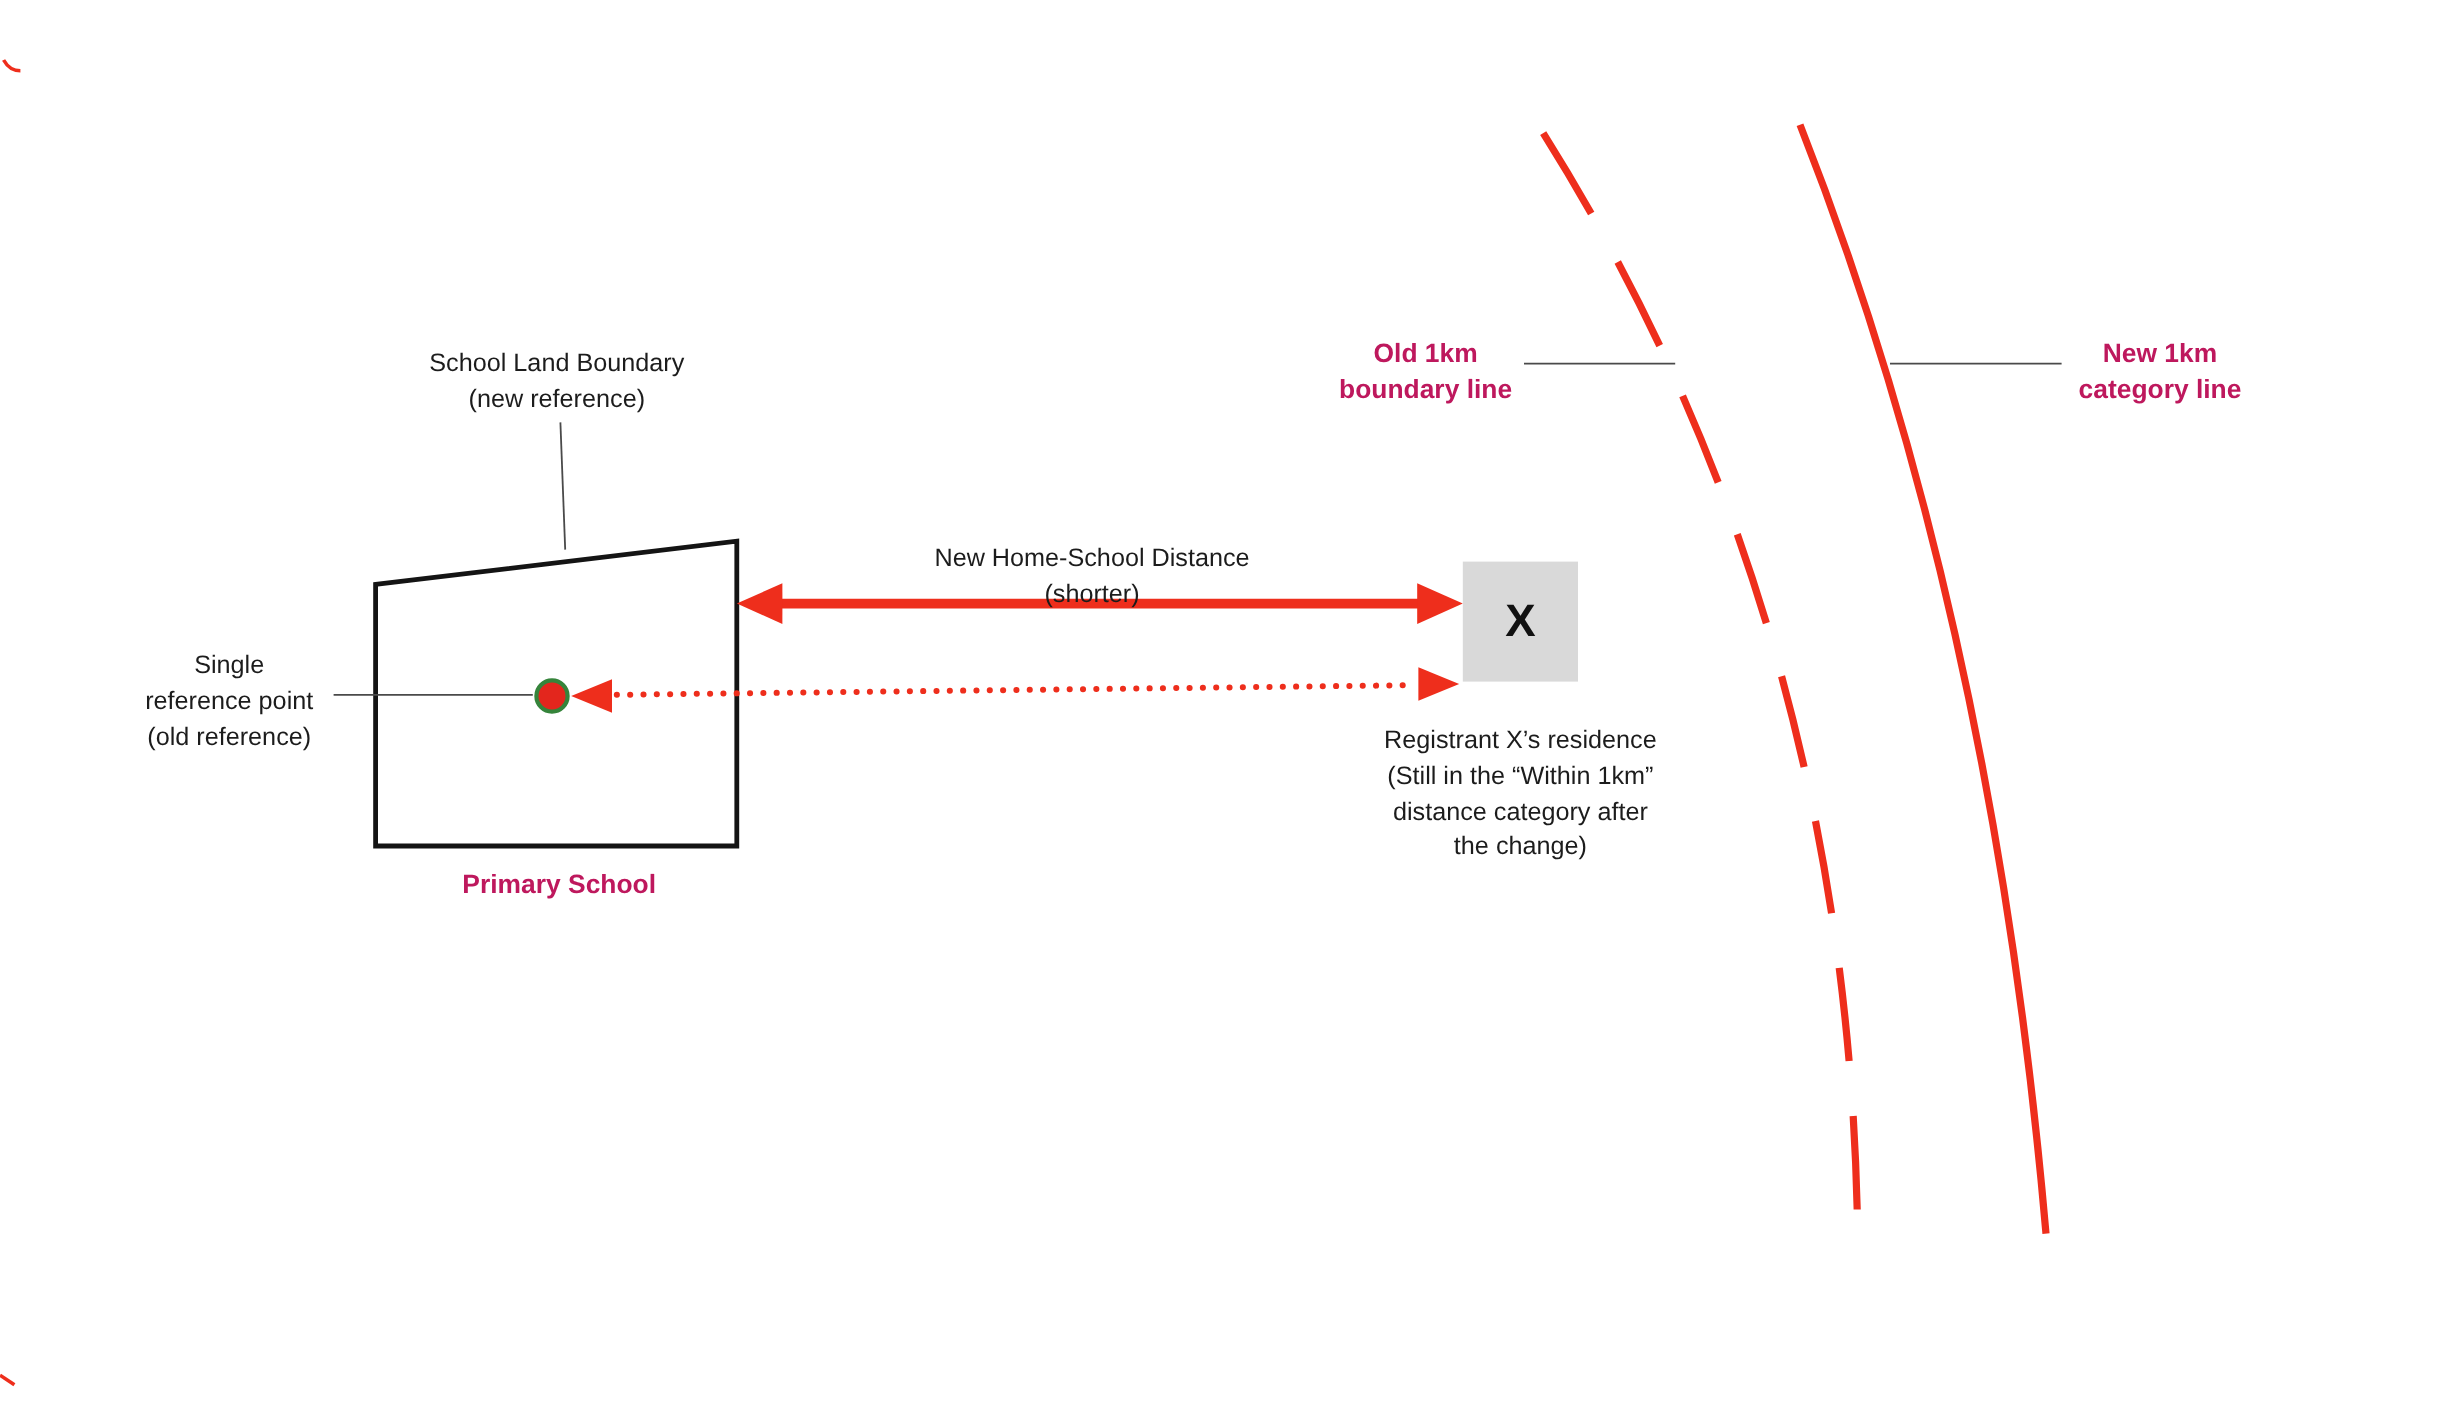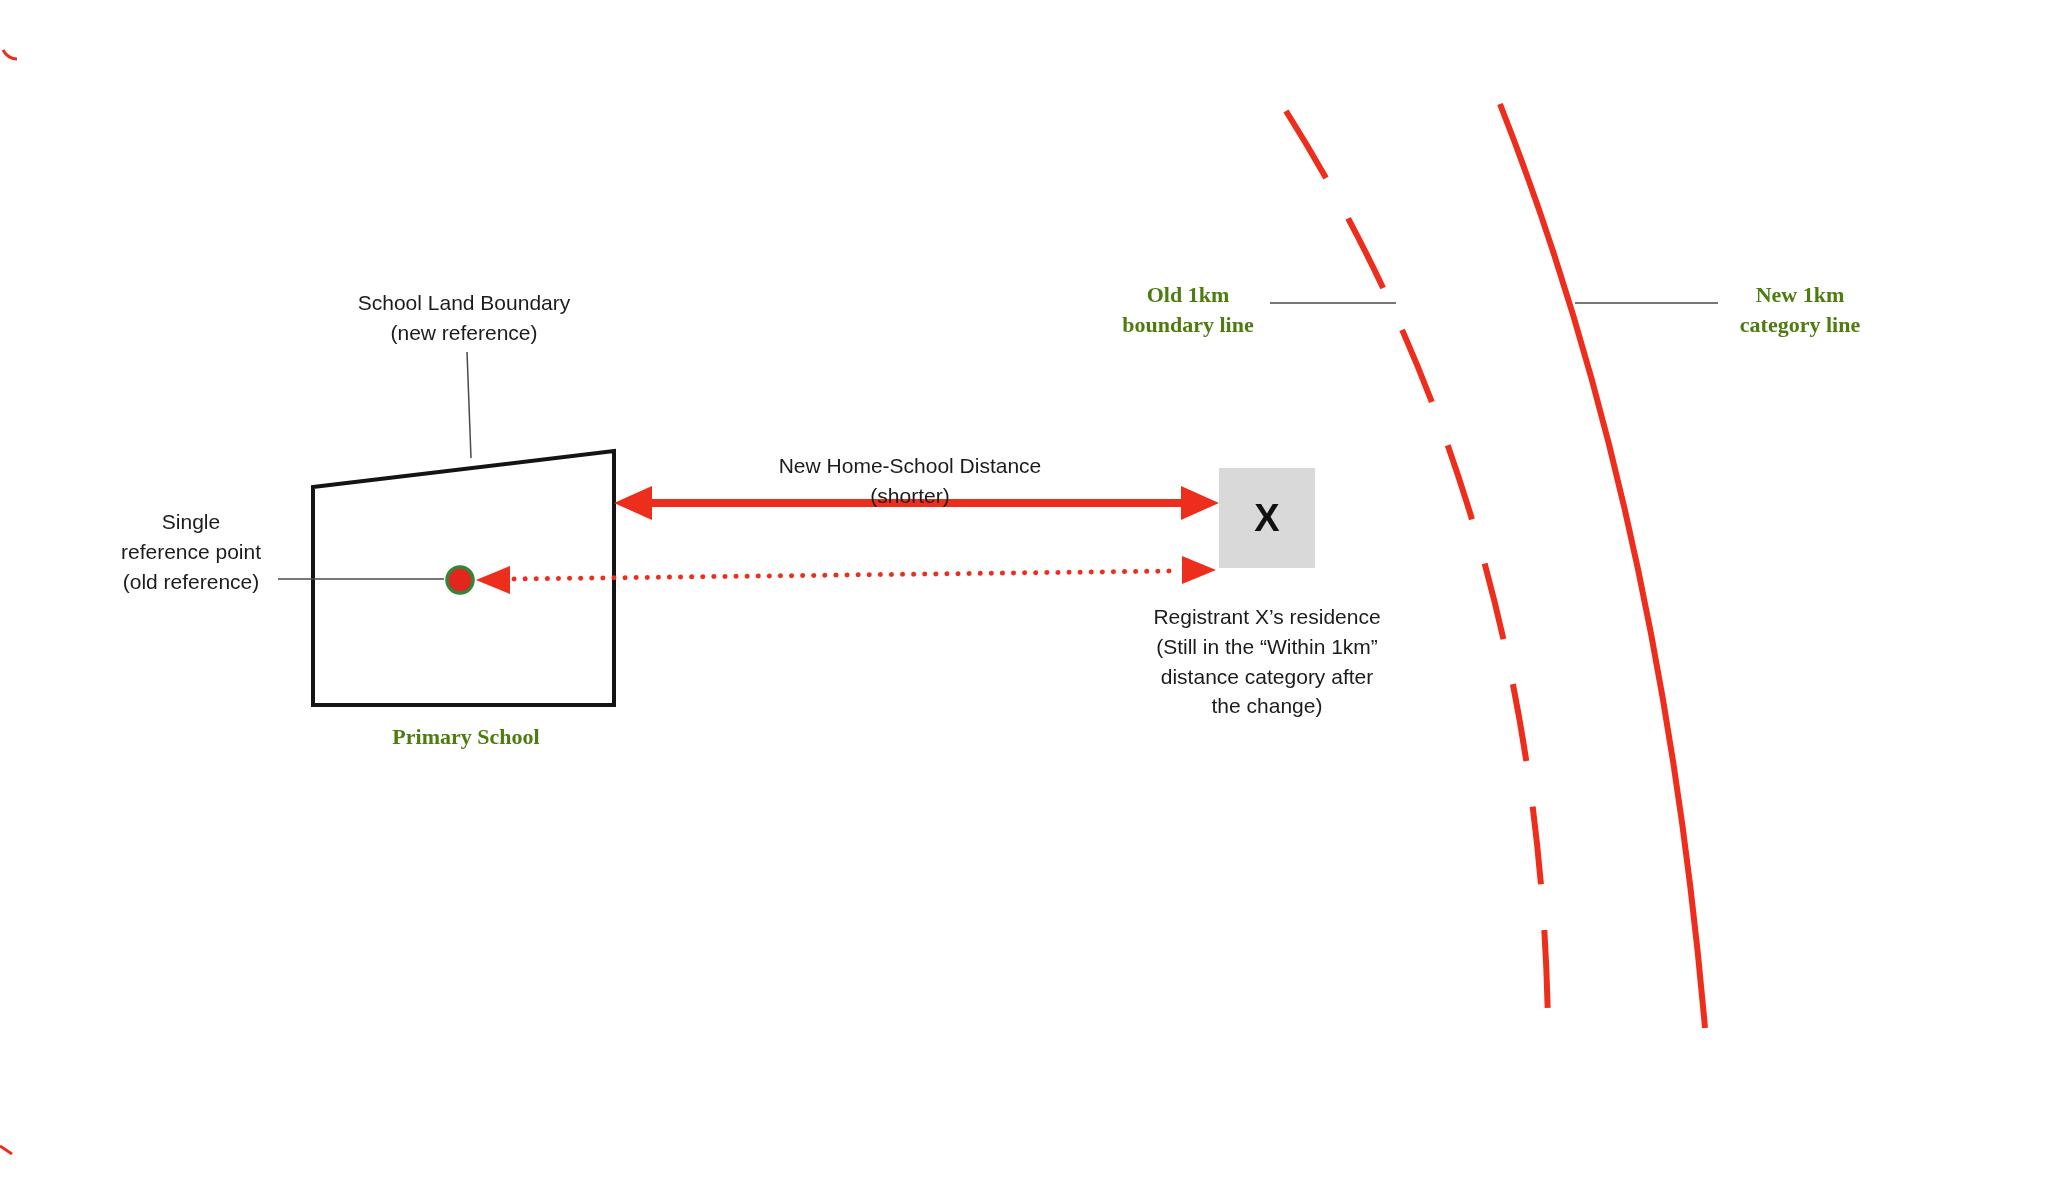--- a/index.html
+++ b/index.html
@@ -17,43 +17,42 @@
     position: absolute;
     transform: translateX(-50%);
     text-align: center;
     font-size: 21px;
     line-height: 1.42;
     color: #1c1c1c;
     white-space: pre-line;
   }
   .label.bold {
     font-weight: 700;
-    color: #4d7c0f;
+    color: #be185d;
     font-size: 22px;
     line-height: 1.35;
-    font-family: Liberation Serif, serif;
   }
   .residence-square {
     position: absolute;
     left: 1219px;
     top: 468px;
     width: 96px;
     height: 100px;
     background: #d9d9d9;
     display: flex;
     align-items: center;
     justify-content: center;
   }
   .residence-square .x-glyph {
     font-weight: 700;
     font-size: 38px;
     color: #111111;
   }
   .lbl-school-boundary { left: 464px; top: 288px; }
-  .lbl-reference-point { left: 191px; top: 507px; }
+  .lbl-reference-point { left: 191px; top: 540px; }
   .lbl-new-distance   { left: 910px; top: 451px; }
   .lbl-old-distance   { left: 855px; top: 598px; }
   .lbl-primary-school { left: 466px; top: 722px; }
   .lbl-residence-caption { left: 1267px; top: 602px; }
   .lbl-old-boundary   { left: 1188px; top: 280px; }
   .lbl-new-boundary   { left: 1800px; top: 280px; }
 </style>
 </head>
 <body>
 

